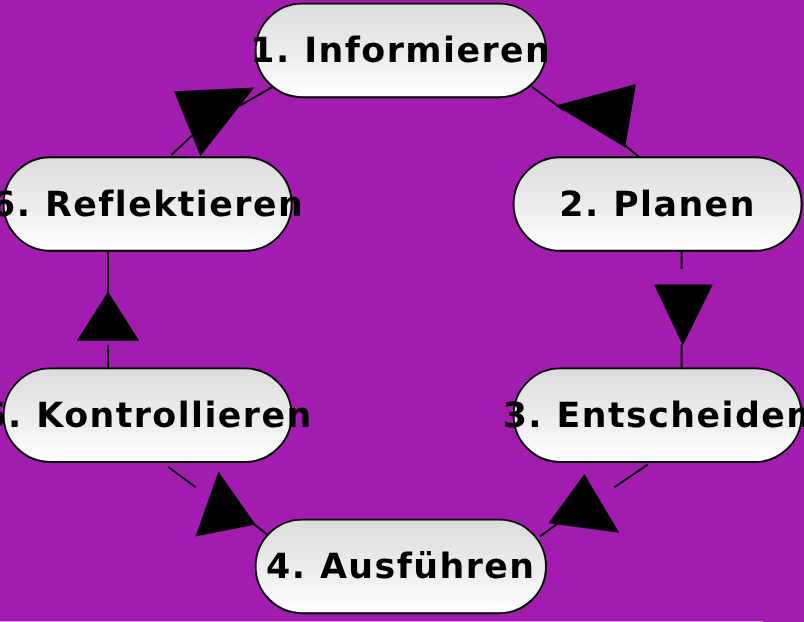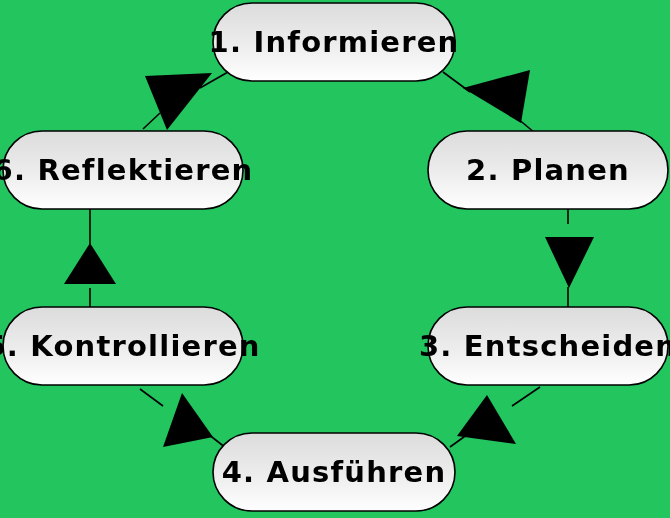--- a/index.html
+++ b/index.html
@@ -4,21 +4,21 @@
 <style>
   html, body {
     margin: 0;
     padding: 0;
     background: #ffffff;
   }
   #stage {
     position: relative;
     width: 670px;
     height: 518px;
-    background: #22c55e;
+    background: #a21caf;
     overflow: hidden;
     font-family: "DejaVu Sans", sans-serif;
   }
   #diagram-svg {
     position: absolute;
     left: 0;
     top: 0;
     width: 670px;
     height: 518px;
     display: block;

